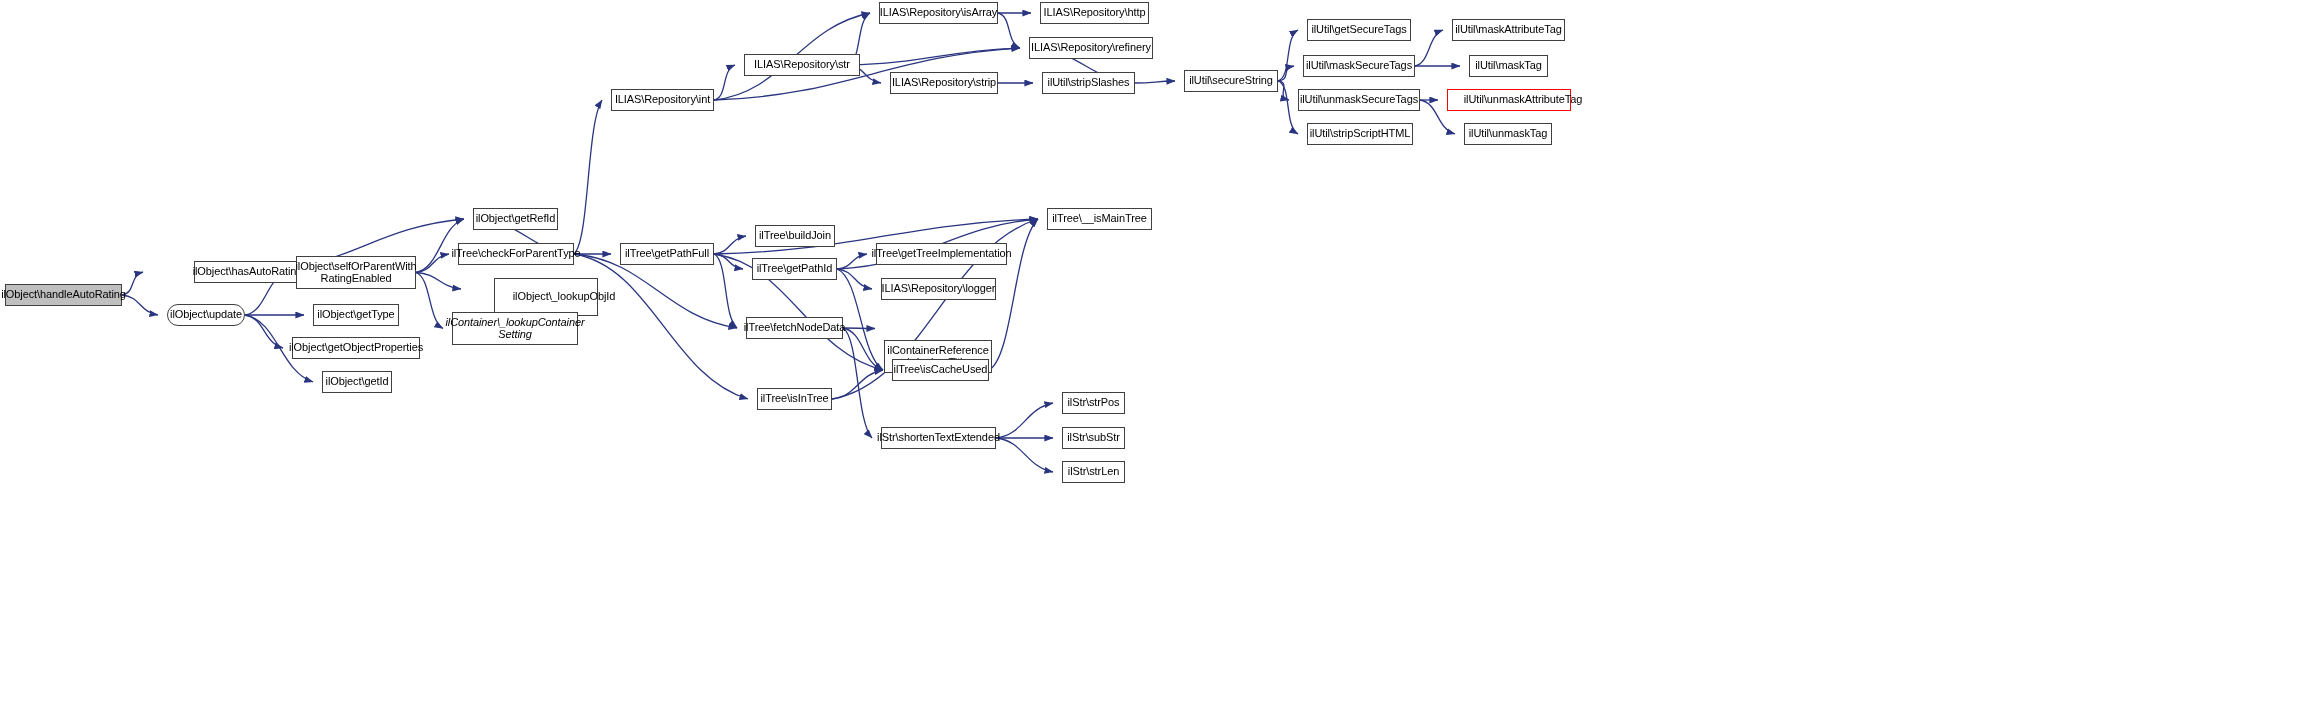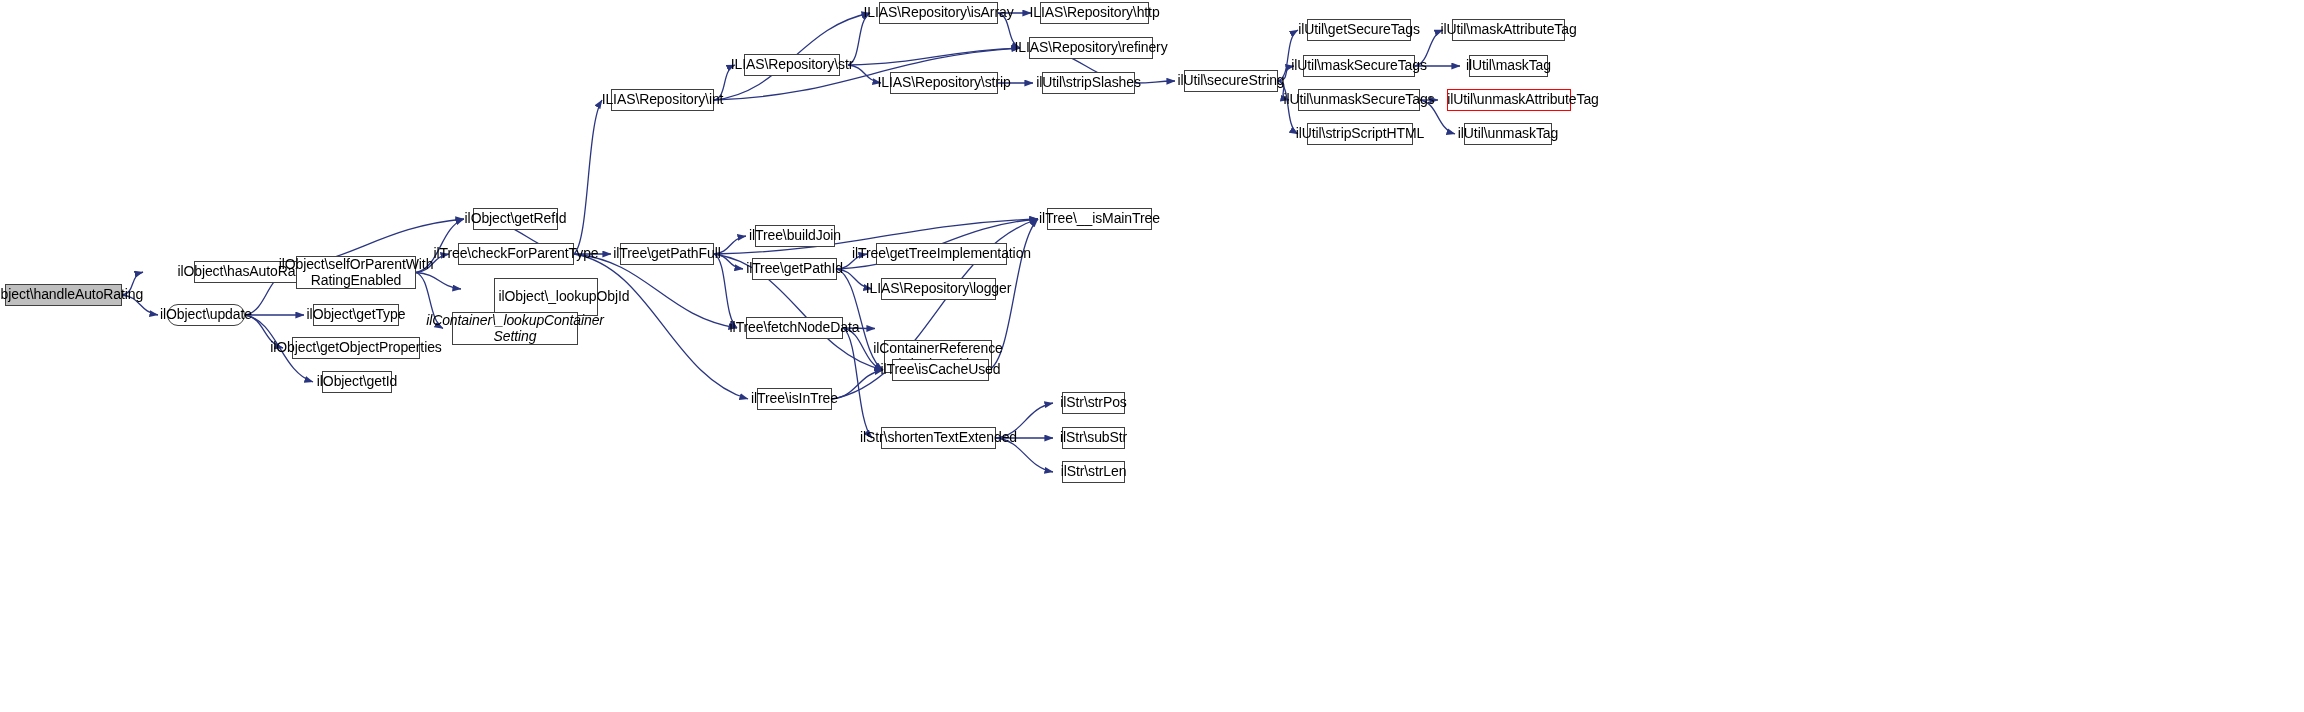--- a/index.html
+++ b/index.html
@@ -12,21 +12,21 @@
     font-family:"Liberation Sans", sans-serif;
     overflow:hidden;
   }
   #edges{position:absolute;left:0;top:0;width:2304px;height:712px;}
   .node{
     position:absolute;
     box-sizing:border-box;
     border:1px solid #404040;
     background:#ffffff;
     color:#000000;
-    font-size:14px;
+    font-size:11px;
     line-height:1.08;
     display:flex;
     align-items:center;
     justify-content:center;
     text-align:center;
     white-space:pre-line;
     letter-spacing:-0.1px;
     z-index:3;
   }
   .node.root{
@@ -117,21 +117,21 @@
       <div class="node" style="left: 458px; top: 243px; width: 116px; height: 22px;">ilTree\checkForParentType</div>
       <div class="node" style="left: 494px; top: 278px; width: 104px; height: 38px; padding-left: 36px;">ilObject\_lookupObjId</div>
       <div class="node" style="left: 452px; top: 312px; width: 126px; height: 33px; font-style: italic;">ilContainer\_lookupContainer
 Setting</div>
       <div class="node" style="left: 611px; top: 89px; width: 103px; height: 22px;">ILIAS\Repository\int</div>
       <div class="node" style="left: 620px; top: 243px; width: 94px; height: 22px;">ilTree\getPathFull</div>
       <div class="node" style="left: 755px; top: 225px; width: 80px; height: 22px;">ilTree\buildJoin</div>
       <div class="node" style="left: 752px; top: 258px; width: 85px; height: 22px;">ilTree\getPathId</div>
       <div class="node" style="left: 746px; top: 317px; width: 97px; height: 22px;">ilTree\fetchNodeData</div>
       <div class="node" style="left: 757px; top: 388px; width: 75px; height: 22px;">ilTree\isInTree</div>
-      <div class="node" style="left: 744px; top: 54px; width: 96px; height: 22px;">ILIAS\Repository\str</div>
+      <div class="node" style="left: 744px; top: 54px; width: 116px; height: 22px;">ILIAS\Repository\str</div>
       <div class="node" style="left: 890px; top: 72px; width: 108px; height: 22px;">ILIAS\Repository\strip</div>
       <div class="node" style="left: 879px; top: 2px; width: 119px; height: 22px;">ILIAS\Repository\isArray</div>
       <div class="node" style="left: 1029px; top: 37px; width: 124px; height: 22px;">ILIAS\Repository\refinery</div>
       <div class="node" style="left: 1040px; top: 2px; width: 109px; height: 22px;">ILIAS\Repository\http</div>
       <div class="node" style="left: 1042px; top: 72px; width: 93px; height: 22px;">ilUtil\stripSlashes</div>
       <div class="node" style="left: 1184px; top: 70px; width: 94px; height: 22px;">ilUtil\secureString</div>
       <div class="node" style="left: 1307px; top: 19px; width: 104px; height: 22px;">ilUtil\getSecureTags</div>
       <div class="node" style="left: 1303px; top: 55px; width: 112px; height: 22px;">ilUtil\maskSecureTags</div>
       <div class="node" style="left: 1298px; top: 89px; width: 122px; height: 22px;">ilUtil\unmaskSecureTags</div>
       <div class="node" style="left: 1307px; top: 123px; width: 106px; height: 22px;">ilUtil\stripScriptHTML</div>

